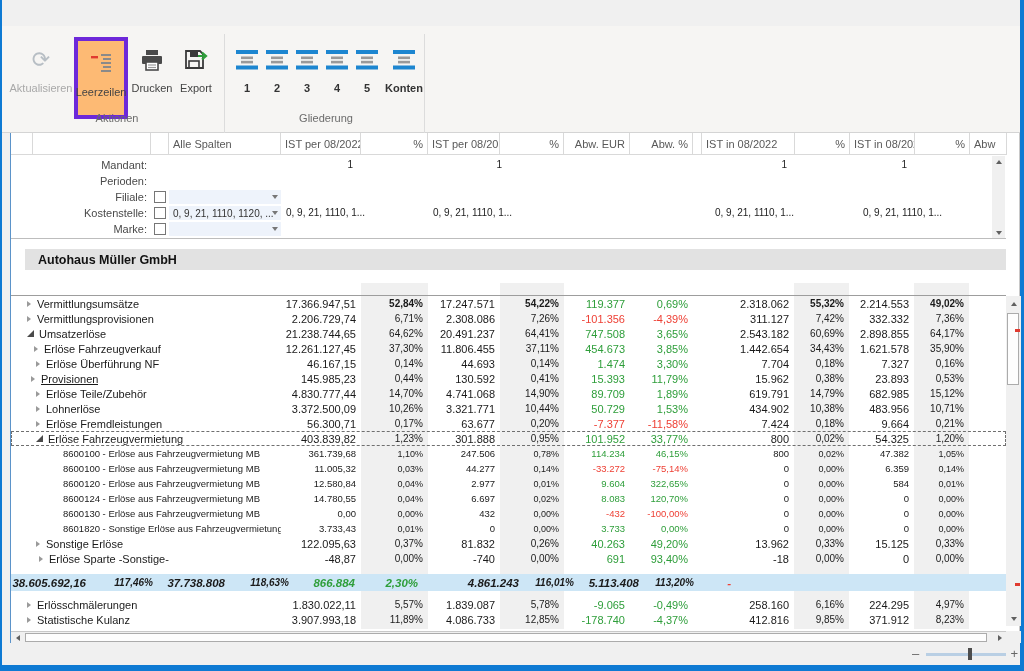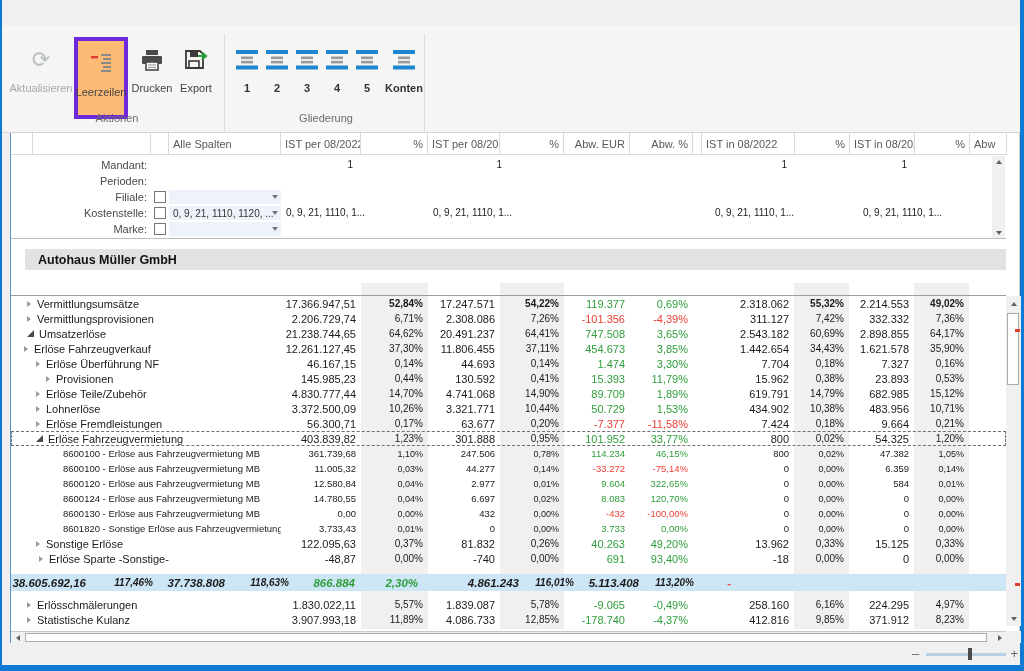--- a/index.html
+++ b/index.html
@@ -339,21 +339,21 @@
           <div class="cell green" style="width: 66px;">747.508</div>
           <div class="cell green" style="width: 63px;">3,65%</div>
           <div class="cell" style="width: 8px;"></div>
           <div class="cell" style="width: 93px;">2.543.182</div>
           <div class="cell" style="width: 55px; font-size: 10px;">60,69%</div>
           <div class="cell" style="width: 65px;">2.898.855</div>
           <div class="cell" style="width: 55px; font-size: 10px;">64,17%</div>
           <div class="cell" style="width: 37px;"></div>
         </div>
         <div class="row">
-          <div class="cell lab" style="width: 270px; padding-left: 13px;">
+          <div class="cell lab" style="width: 270px; padding-left: 23px;">
             <span class="tree-arrow-c"></span>
             <span class="labtext">Erlöse Fahrzeugverkauf</span>
           </div>
           <div class="cell" style="width: 80px;">12.261.127,45</div>
           <div class="cell" style="width: 67px; font-size: 10px;">37,30%</div>
           <div class="cell" style="width: 72px;">11.806.455</div>
           <div class="cell" style="width: 64px; font-size: 10px;">37,11%</div>
           <div class="cell green" style="width: 66px;">454.673</div>
           <div class="cell green" style="width: 63px;">3,85%</div>
           <div class="cell" style="width: 8px;"></div>
@@ -375,21 +375,21 @@
           <div class="cell green" style="width: 66px;">1.474</div>
           <div class="cell green" style="width: 63px;">3,30%</div>
           <div class="cell" style="width: 8px;"></div>
           <div class="cell" style="width: 93px;">7.704</div>
           <div class="cell" style="width: 55px; font-size: 10px;">0,18%</div>
           <div class="cell" style="width: 65px;">7.327</div>
           <div class="cell" style="width: 55px; font-size: 10px;">0,16%</div>
           <div class="cell" style="width: 37px;"></div>
         </div>
         <div class="row">
-          <div class="cell lab" style="width: 270px; padding-left: 35px;">
+          <div class="cell lab" style="width: 270px; padding-left: 20px; text-decoration: underline;">
             <span class="tree-arrow-c"></span>
             <span class="labtext">Provisionen</span>
           </div>
           <div class="cell" style="width: 80px;">145.985,23</div>
           <div class="cell" style="width: 67px; font-size: 10px;">0,44%</div>
           <div class="cell" style="width: 72px;">130.592</div>
           <div class="cell" style="width: 64px; font-size: 10px;">0,41%</div>
           <div class="cell green" style="width: 66px;">15.393</div>
           <div class="cell green" style="width: 63px;">11,79%</div>
           <div class="cell" style="width: 8px;"></div>

